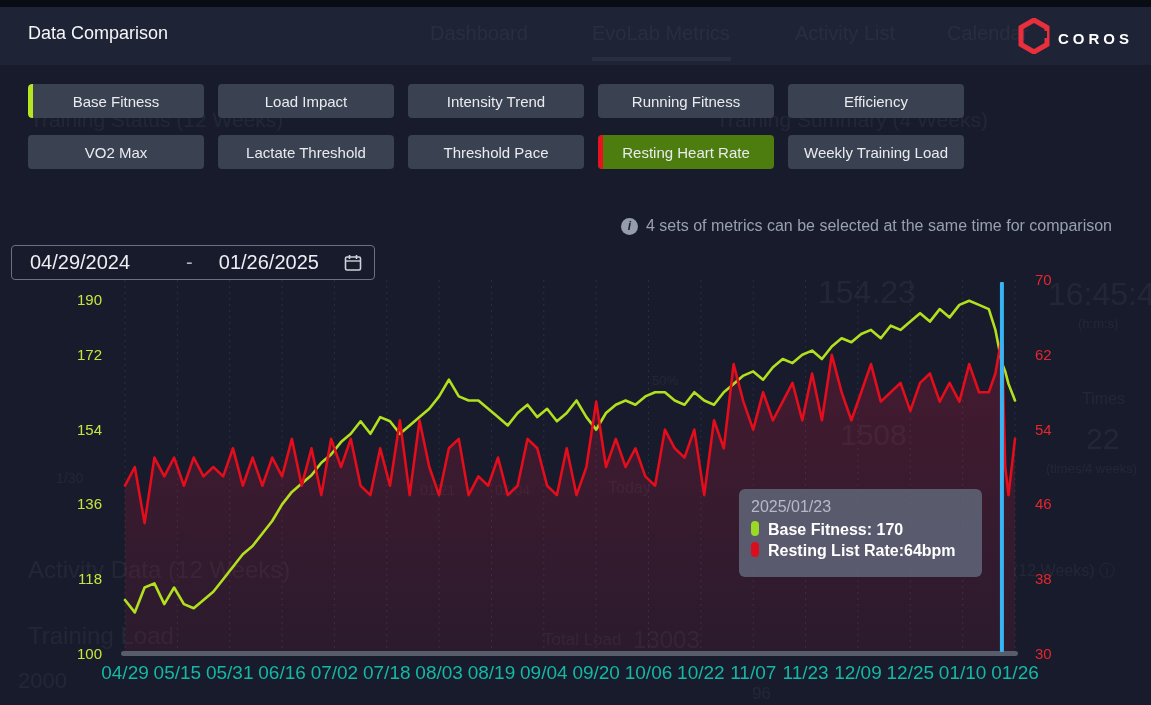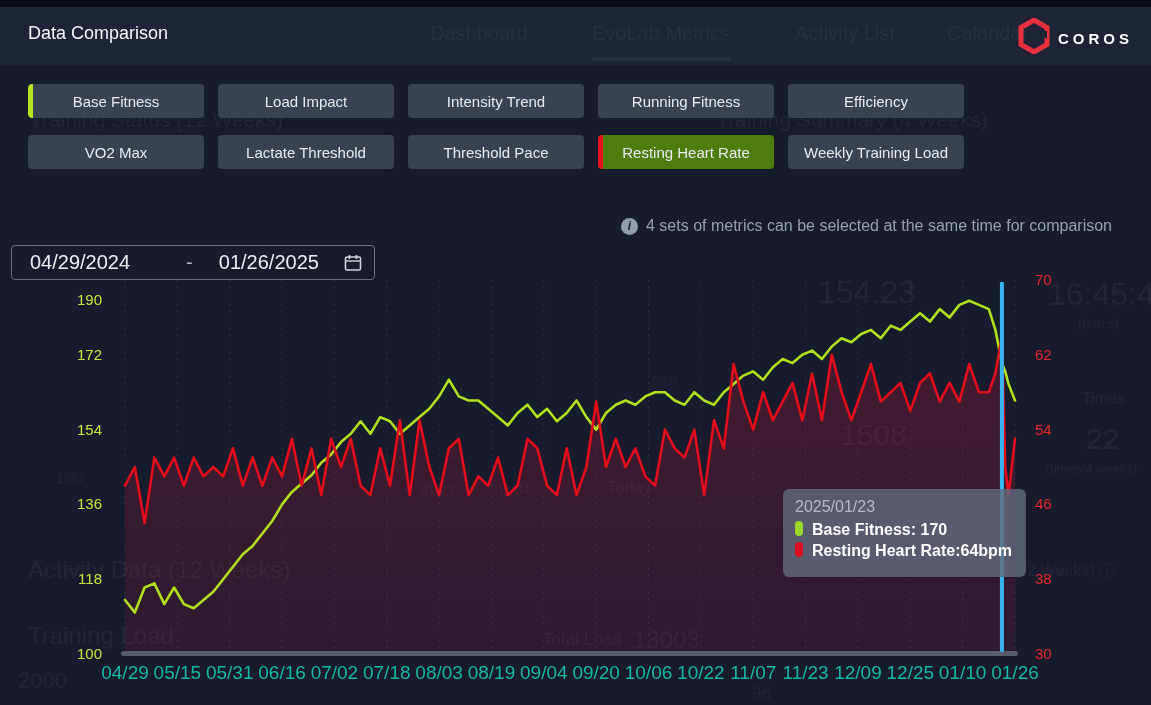--- a/index.html
+++ b/index.html
@@ -40,21 +40,21 @@
   
   #chart-svg{position:absolute;left:0;top:0;z-index:3;}
   #axis-layer{position:absolute;left:0;top:0;width:1151px;height:705px;z-index:4;pointer-events:none;}
   .ax-lab{position:absolute;font-size:15px;}
   .ax-left{left:48px;width:54px;text-align:right;}
   .ax-right{left:1035px;}
   .x-lab{position:absolute;top:662px;width:60px;text-align:center;color:#14b8a6;font-size:19px;}
   
   .tooltip{position:absolute;left:739px;top:489px;width:243px;height:88px;
     background:rgba(97,105,123,0.82);border-radius:6px;z-index:6;
-    padding:9px 12px;box-sizing:border-box;color:#fff;font-size:16px;margin-left:44px;}
+    padding:9px 12px;box-sizing:border-box;color:#fff;font-size:16px;}
   .tt-date{color:#b4bbc7;margin-bottom:5px;}
   .tt-row{display:flex;align-items:flex-start;gap:9px;margin-top:3px;font-weight:bold;}
   .tt-marker{width:8px;height:15px;border-radius:4px;flex:0 0 auto;}
 </style>
 </head>
 <body>
 
 <div class="screen">
 
   <div class="top-strip"></div>
@@ -221,17 +221,17 @@
     </div>
 
   <div class="tooltip">
     <div class="tt-date">2025/01/23</div>
     <div class="tt-row">
       <span class="tt-marker" id="tt-m0" style="background: rgb(155, 217, 39);"></span>
       <span>Base Fitness: 170</span>
     </div>
     <div class="tt-row">
       <span class="tt-marker" id="tt-m1" style="background: rgb(219, 14, 31);"></span>
-      <span>Resting Heart Rate:64bpm</span>
+      <span>Resting List Rate:64bpm</span>
     </div>
   </div>
 
 </div>
 
 </body></html>

